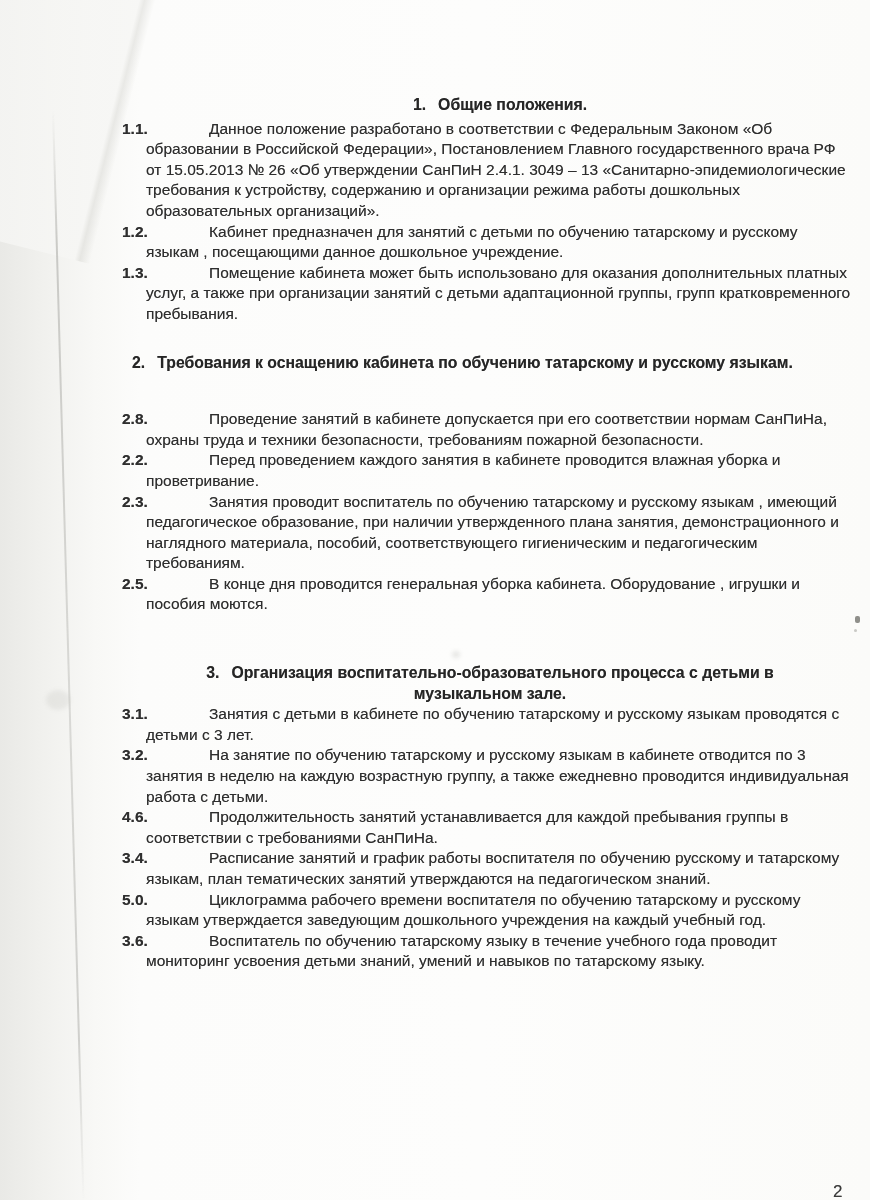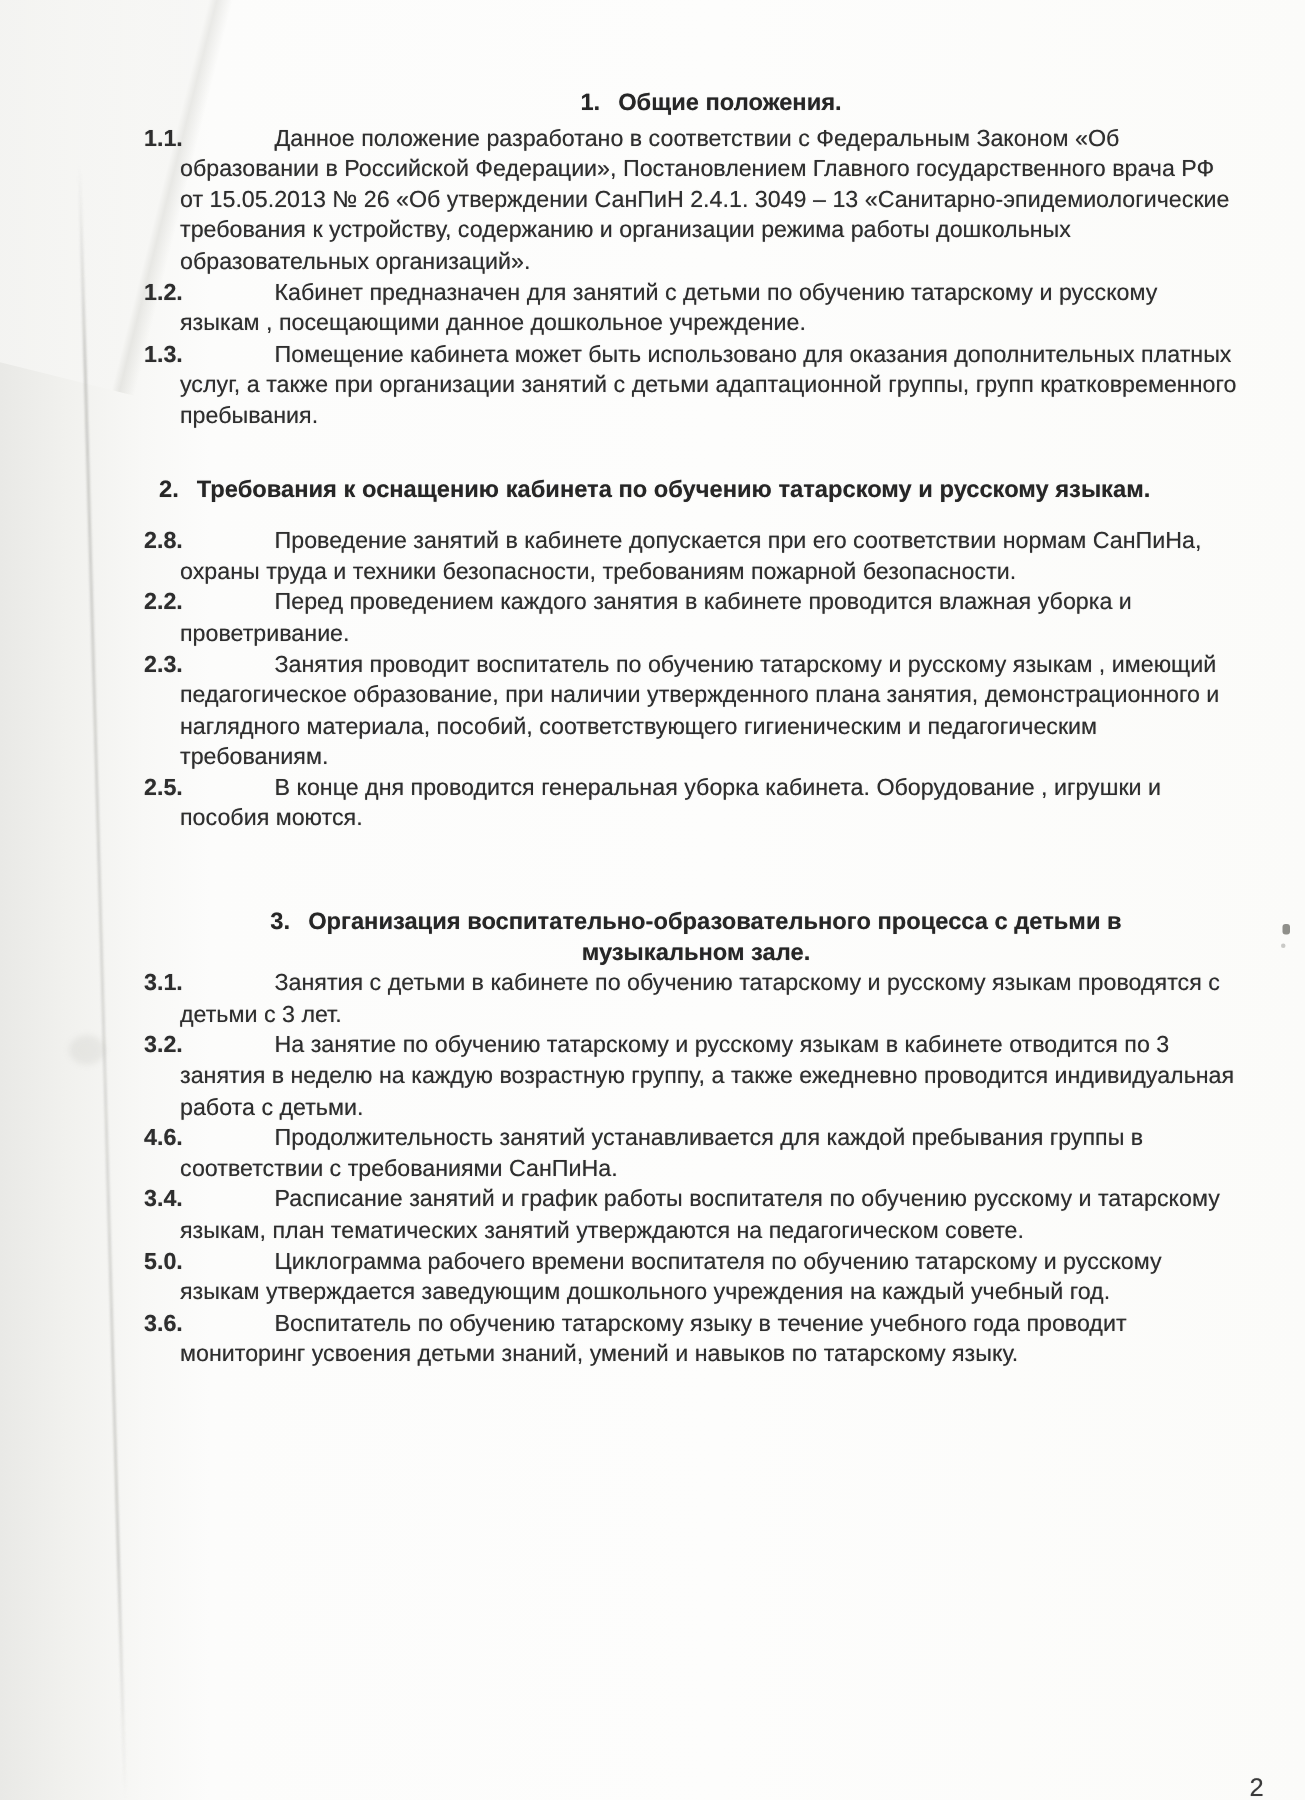--- a/index.html
+++ b/index.html
@@ -27,31 +27,31 @@
   .smudge{
     position:absolute;border-radius:50%;background:#9a9a93;filter:blur(2px);
   }
   .smudge.s1{left:46px;top:690px;width:24px;height:20px;opacity:.14;}
   .smudge.s2{left:452px;top:651px;width:8px;height:7px;opacity:.22;}
   .speck{position:absolute;background:#55554f;border-radius:2px;}
   .speck.p1{left:855px;top:616px;width:5px;height:7px;opacity:.65;}
   .speck.p2{left:854px;top:629px;width:3px;height:3px;opacity:.3;}
   
   .content{
-    position:absolute;left:120px;top:0;width:708px;padding-top:59px;
+    position:absolute;left:146px;top:0;width:708px;padding-top:95px;
     font-size:15.5px;line-height:20.6px;
     text-shadow:0 0 .5px rgba(46,46,46,.55);
   }
   .sec-head{
     font-weight:bold;font-size:15.8px;line-height:20.6px;margin:0;
     color:#262626;
   }
   .sec-head .sp{display:inline-block;width:12px;}
   .h1{text-align:center;margin-bottom:3px;}
-  .h2{margin-top:28px;margin-bottom:14px;margin-left:-14px;white-space:nowrap;}
+  .h2{margin-top:28px;margin-bottom:36px;margin-left:-14px;white-space:nowrap;}
   .h3{margin-top:48px;text-align:center;max-width:600px;margin-left:44px;}
   .item{
     position:relative;margin:0;text-indent:63px;
   }
   .item .num{position:absolute;left:-24px;top:0;text-indent:0;font-weight:bold;}
   .page-num{
     position:absolute;left:833px;top:1182px;font-size:17px;color:#3a3a3a;
     text-shadow:0 0 .5px rgba(46,46,46,.5);
   }
 </style>
@@ -80,21 +80,21 @@
     <p class="item"><span class="num">2.8.</span><span>Проведение занятий в кабинете  допускается при его соответствии нормам СанПиНа, охраны труда и техники безопасности, требованиям пожарной безопасности.</span></p>
     <p class="item"><span class="num">2.2.</span><span>Перед проведением каждого занятия в кабинете проводится влажная уборка и проветривание.</span></p>
     <p class="item"><span class="num">2.3.</span><span>Занятия проводит воспитатель по обучению татарскому и русскому языкам , имеющий педагогическое образование, при наличии утвержденного плана занятия, демонстрационного и наглядного материала,  пособий, соответствующего гигиеническим и педагогическим требованиям.</span></p>
     <p class="item"><span class="num">2.5.</span><span>В конце дня проводится генеральная уборка кабинета.  Оборудование , игрушки и  пособия моются.</span></p>
 
     <p class="sec-head h3"><span>3.</span><span class="sp"></span><span>Организация воспитательно-образовательного  процесса с детьми в  музыкальном зале.</span></p>
 
     <p class="item"><span class="num">3.1.</span><span>Занятия с детьми в кабинете по обучению татарскому и русскому языкам проводятся с детьми с 3 лет.</span></p>
     <p class="item"><span class="num">3.2.</span><span>На занятие по обучению татарскому и русскому языкам в кабинете отводится по 3 занятия в неделю на каждую возрастную группу, а также ежедневно проводится индивидуальная работа с детьми.</span></p>
     <p class="item"><span class="num">4.6.</span><span>Продолжительность занятий устанавливается для каждой пребывания группы в соответствии с требованиями СанПиНа.</span></p>
-    <p class="item"><span class="num">3.4.</span><span>Расписание занятий и график работы воспитателя по обучению русскому и татарскому языкам, план тематических занятий утверждаются на педагогическом совете.</span></p>
+    <p class="item"><span class="num">3.4.</span><span>Расписание занятий и график работы воспитателя по обучению русскому и татарскому языкам, план тематических занятий утверждаются на педагогическом знаний.</span></p>
     <p class="item"><span class="num">5.0.</span><span>Циклограмма рабочего времени воспитателя по обучению татарскому и русскому языкам утверждается заведующим дошкольного учреждения  на каждый учебный год.</span></p>
     <p class="item"><span class="num">3.6.</span><span>Воспитатель по обучению татарскому языку в течение учебного года проводит мониторинг усвоения детьми знаний, умений и навыков по татарскому языку.</span></p>
 
   </div>
 
   <div class="page-num">2</div>
 
 </div>
 
 </body></html>

